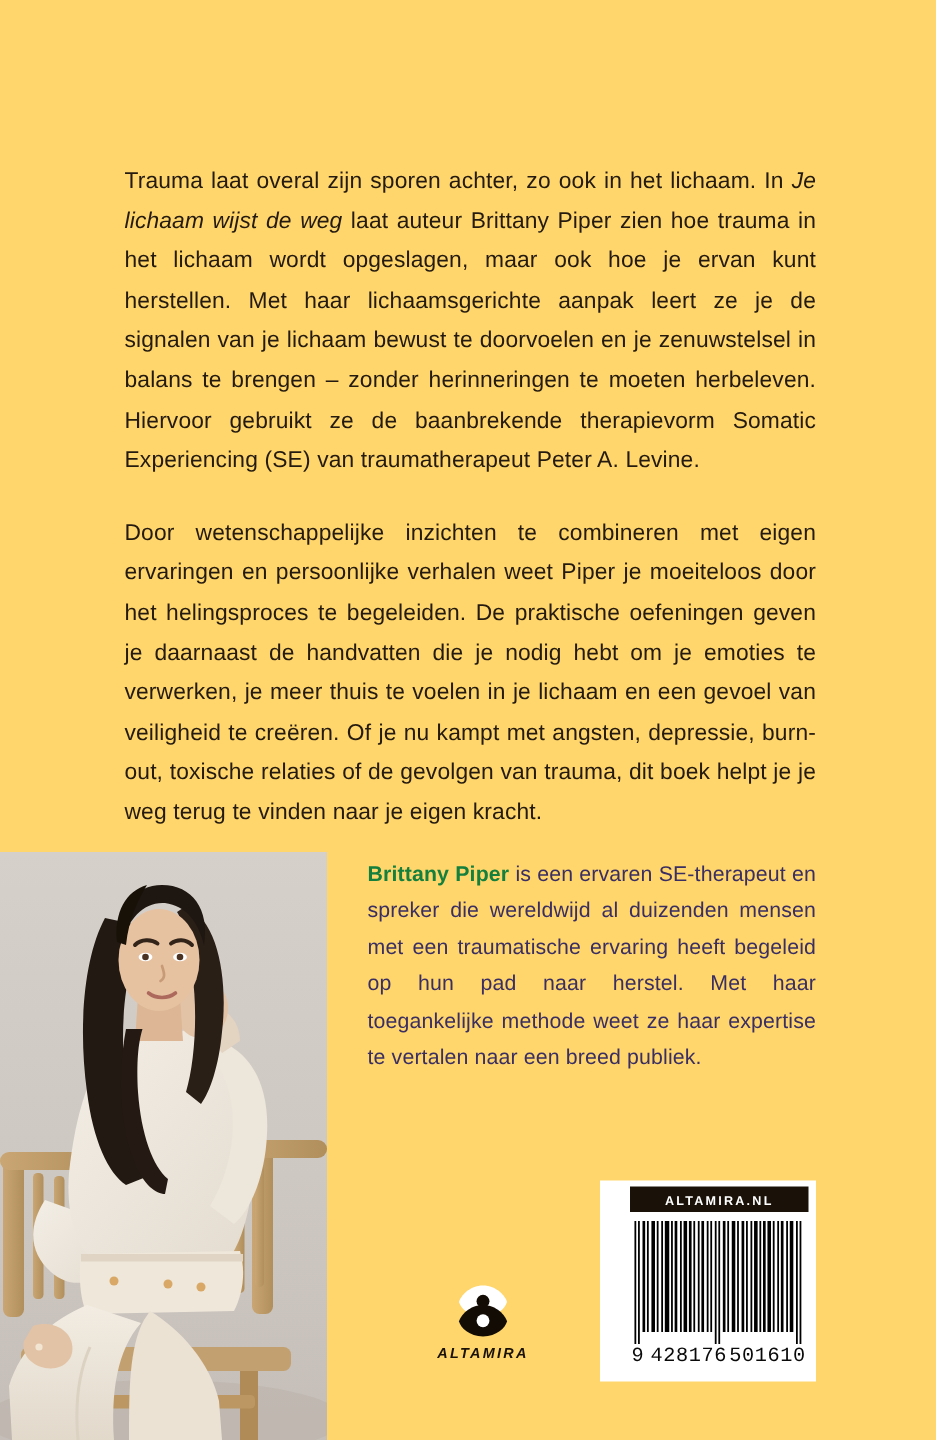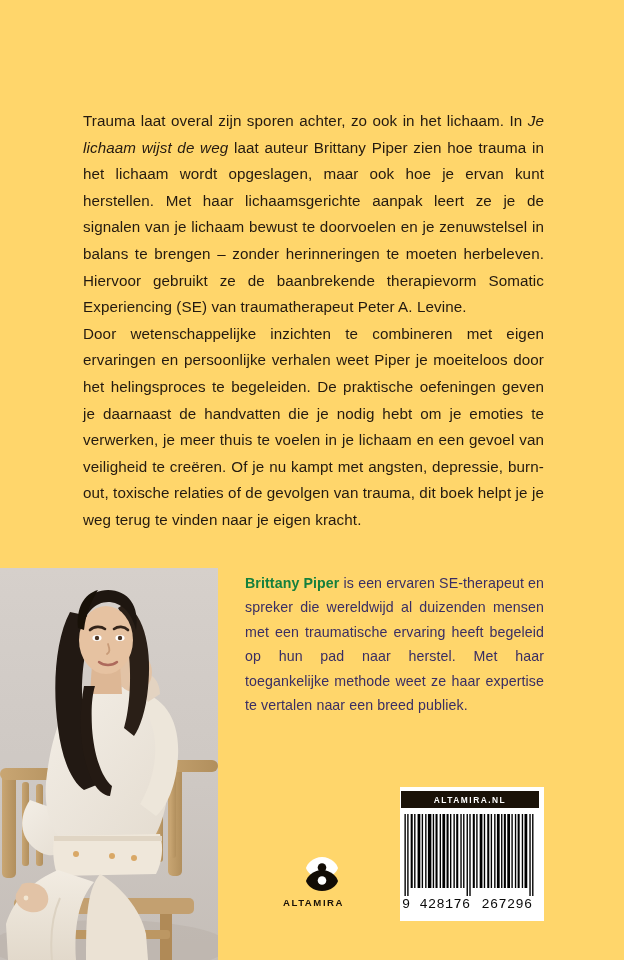--- a/index.html
+++ b/index.html
@@ -17,20 +17,21 @@
   #blurb {
     position:absolute;
     left:83px; top:108px; width:461px;
   }
   .para {
     color:#241A10;
     font-size:15.2px;
     line-height:26.6px;
     text-align:justify;
     letter-spacing:0.1px;
+    margin-bottom:22px;
   }
   .para:last-child { margin-bottom:5px; }
   .para em { font-style:italic; }
 
   
   #author-photo {
     position:absolute;
     left:0; top:568px;
     width:218px; height:392px;
     overflow:hidden;
@@ -50,39 +51,40 @@
     text-align:justify;
     letter-spacing:0.1px;
   }
   #bio .bioname { font-weight:bold; color:#15803d; }
 
   
   #publisher-logo {
     position:absolute;
     left:283px; top:856px;
     width:78px;
-    text-align:left;
+    text-align:center;
+    font-style:italic;
   }
   #publisher-logo .mark { display:block; margin:0 auto; }
   #publisher-logo .wordmark {
     display:block;
     margin-top:5px;
     font-size:9.6px;
     font-weight:bold;
     letter-spacing:1.55px;
     color:#1A1208;
   }
 
   
   #barcode-block {
     position:absolute;
     left:400px; top:787px;
     width:144px; height:134px;
     background:#ffffff;
-    padding:4px 5px 3px 1px;
+    padding:4px 5px 3px 20px;
   }
   #barcode-banner {
     height:17px;
     background:#1A1208;
     color:#ffffff;
     font-size:8.4px;
     font-weight:bold;
     letter-spacing:1.5px;
     display:flex;
     align-items:center;
@@ -264,15 +266,15 @@
         <rect x="175" y="0" width="2" height="74"></rect>
           <rect x="179" y="0" width="4" height="74"></rect>
         <rect x="186" y="0" width="2" height="82"></rect>
           <rect x="190" y="0" width="2" height="82"></rect>
       </g>
     </svg>
   </div>
   <div id="barcode-digits">
     <span class="d-lead">9</span>
     <span class="d-left">428176</span>
-    <span class="d-right">267296</span>
+    <span class="d-right">501610</span>
   </div>
 </div>
 
 </body></html>

